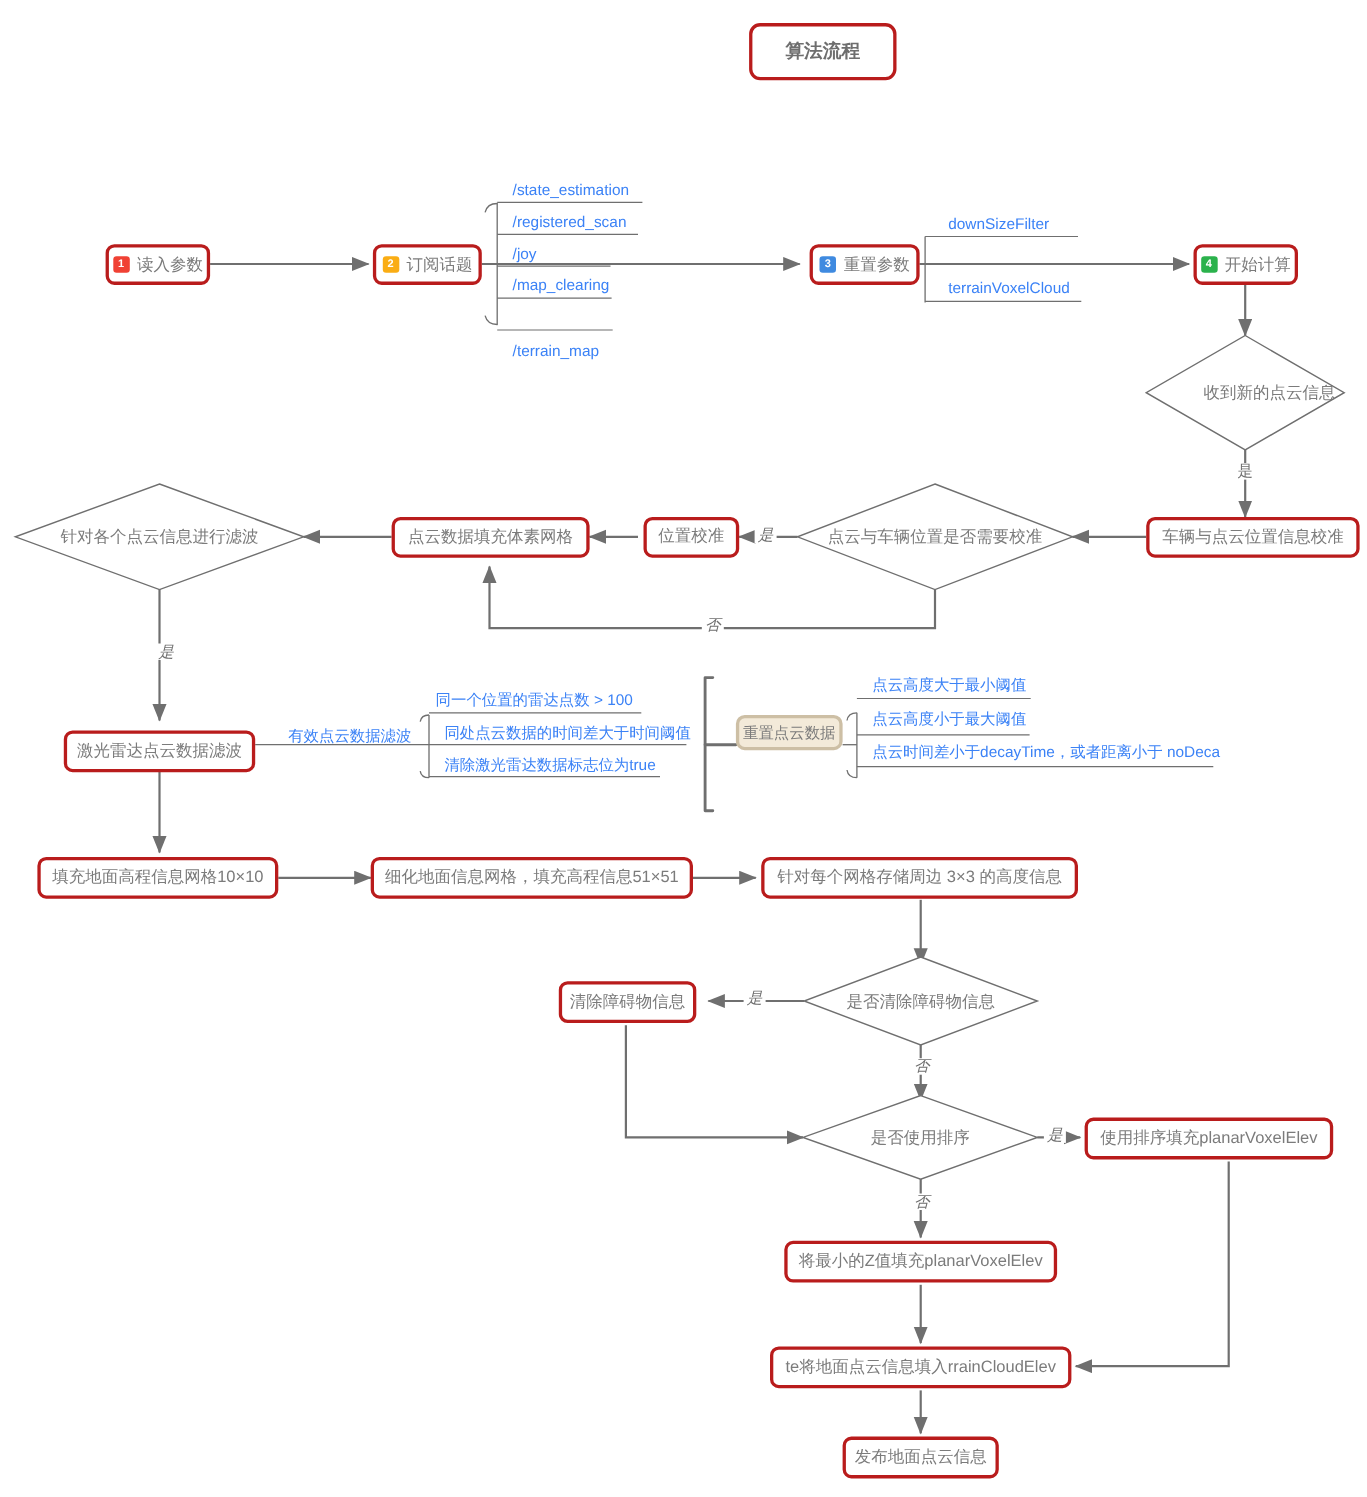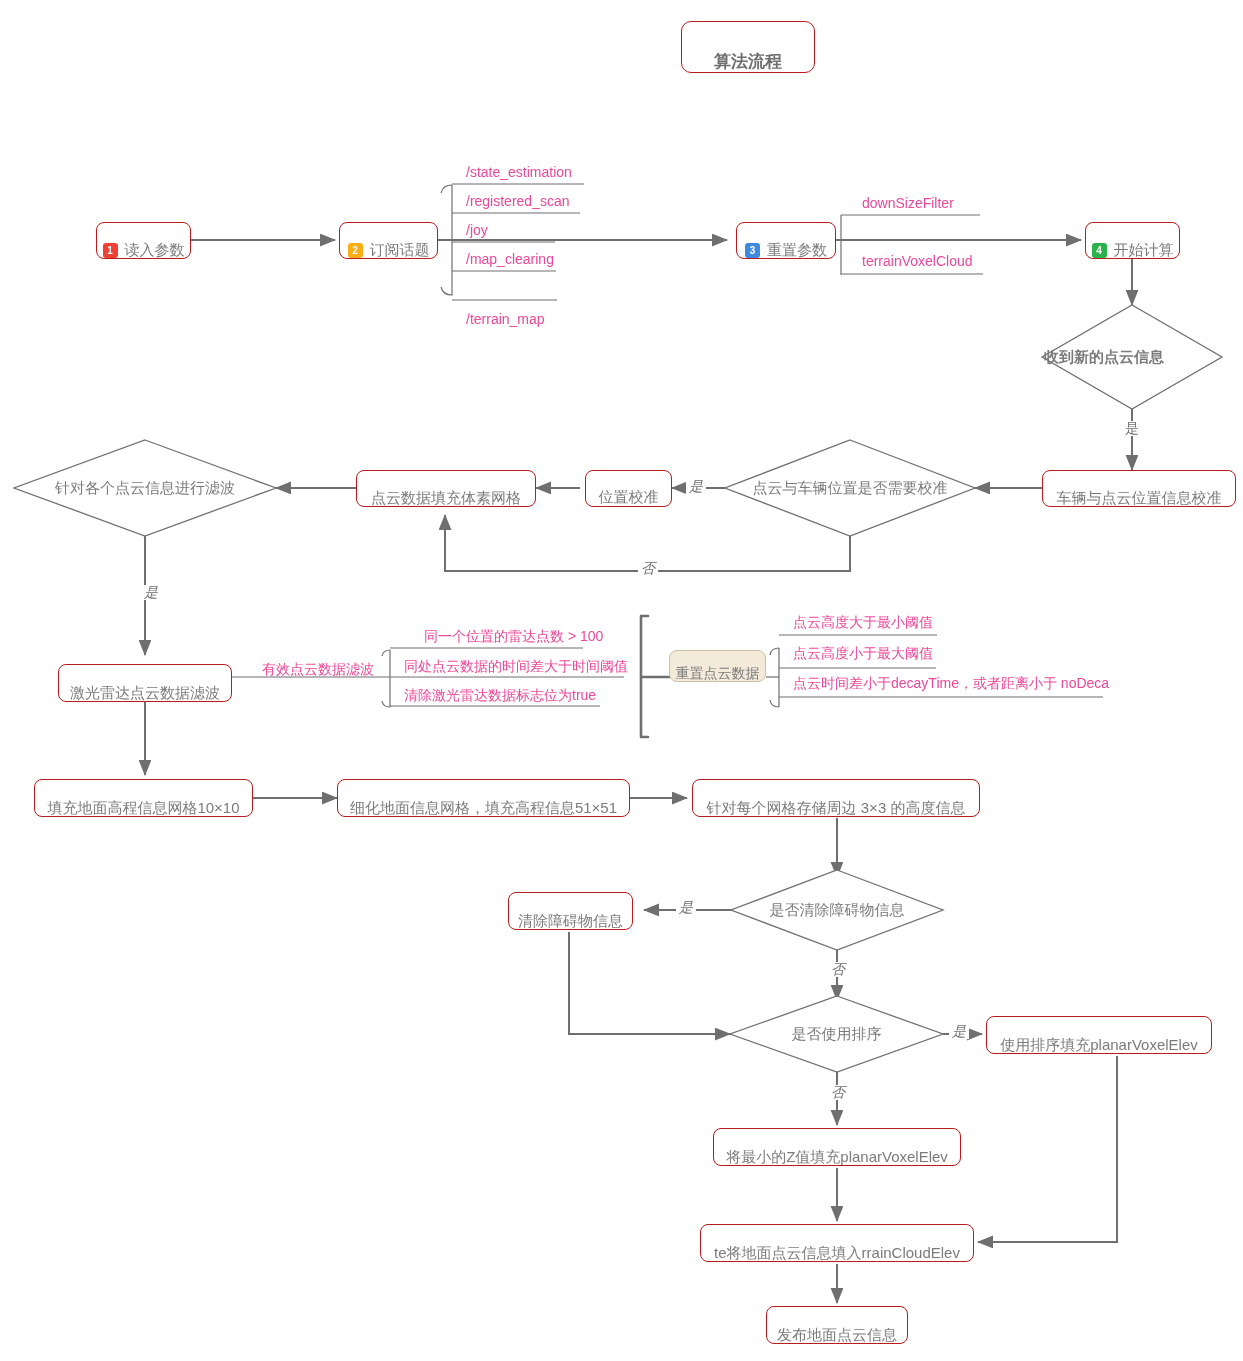--- a/index.html
+++ b/index.html
@@ -22,28 +22,28 @@
     position: absolute;
     left: 0;
     top: 0;
     width: 1243px;
     height: 1361px;
     pointer-events: none;
   }
   .node {
     position: absolute;
     box-sizing: border-box;
-    border: 1px solid #b91c1c;
+    border: 3px solid #b91c1c;
     border-radius: 8px;
     background: #ffffff;
     color: #7b7b7b;
     font-size: 15px;
     line-height: 1.15;
     display: flex;
-    align-items: flex-end;
+    align-items: center;
     justify-content: center;
     white-space: nowrap;
     padding: 0 10px;
   }
   .node.titlebox {
     border-radius: 10px;
     font-size: 17px;
     color: #6e6e6e;
     font-weight: 600;
   }
@@ -92,21 +92,21 @@
     background: #ffffff;
     color: #6f6f6f;
     font-size: 14px;
     padding: 0 3px;
     white-space: nowrap;
     line-height: 1.1;
   }
   .edge-label.italic { font-style: italic; }
   .branch-text {
     position: absolute;
-    color: #ec4899;
+    color: #3b82f6;
     font-size: 14px;
     white-space: nowrap;
     line-height: 1.1;
   }
 </style>
 </head>
 <body>
 
 <div id="canvas">
 
@@ -232,21 +232,21 @@
   </div>
 
   <div class="branch-text" style="left:862px; top:196px;">downSizeFilter</div>
   <div class="branch-text" style="left:862px; top:254px;">terrainVoxelCloud</div>
 
   <div class="node" style="left:1085px; top:222px; width:95px; height:37px;">
     <span class="badge green">4</span>
     <span>开始计算</span>
   </div>
 
-  <div class="diamond" style="left:1014px; top:305px; width:180px; height:104px;font-weight:bold;">
+  <div class="diamond" style="left:1064px; top:305px; width:180px; height:104px;">
     <div class="dlabel">收到新的点云信息</div>
   </div>
   <div class="edge-label" style="left:1122px; top:421px;">是</div>
 
   <div class="node" style="left:1042px; top:470px; width:194px; height:37px;">
     <span>车辆与点云位置信息校准</span>
   </div>
 
   <div class="diamond" style="left:725px; top:440px; width:250px; height:96px;">
     <div class="dlabel">点云与车辆位置是否需要校准</div>
@@ -265,21 +265,21 @@
   <div class="diamond" style="left:14px; top:440px; width:262px; height:96px;">
     <div class="dlabel">针对各个点云信息进行滤波</div>
   </div>
   <div class="edge-label italic" style="left:141px; top:585px;">是</div>
 
   <div class="node" style="left:58px; top:664px; width:174px; height:38px;">
     <span>激光雷达点云数据滤波</span>
   </div>
   <div class="branch-text" style="left:262px; top:662px;">有效点云数据滤波</div>
 
-  <div class="branch-text" style="left:424px; top:629px;">同一个位置的雷达点数 &gt; 100</div>
+  <div class="branch-text" style="left:396px; top:629px;">同一个位置的雷达点数 &gt; 100</div>
   <div class="branch-text" style="left:404px; top:659px;">同处点云数据的时间差大于时间阈值</div>
   <div class="branch-text" style="left:404px; top:688px;">清除激光雷达数据标志位为true</div>
 
   <div class="node beige" style="left:669px; top:650px; width:97px; height:32px;">
     <span>重置点云数据</span>
   </div>
 
   <div class="branch-text" style="left:793px; top:615px;">点云高度大于最小阈值</div>
   <div class="branch-text" style="left:793px; top:646px;">点云高度小于最大阈值</div>
   <div class="branch-text" style="left:793px; top:676px;">点云时间差小于decayTime，或者距离小于 noDeca</div>

